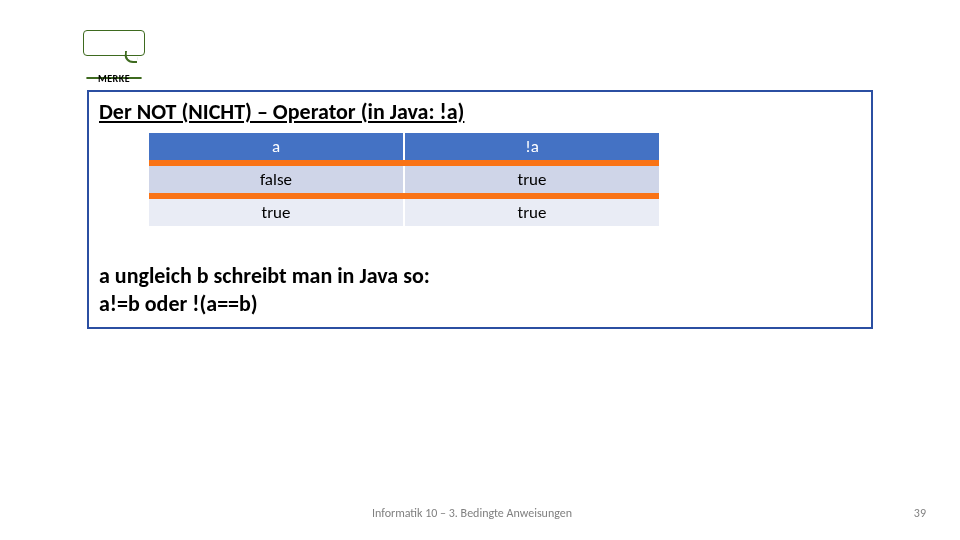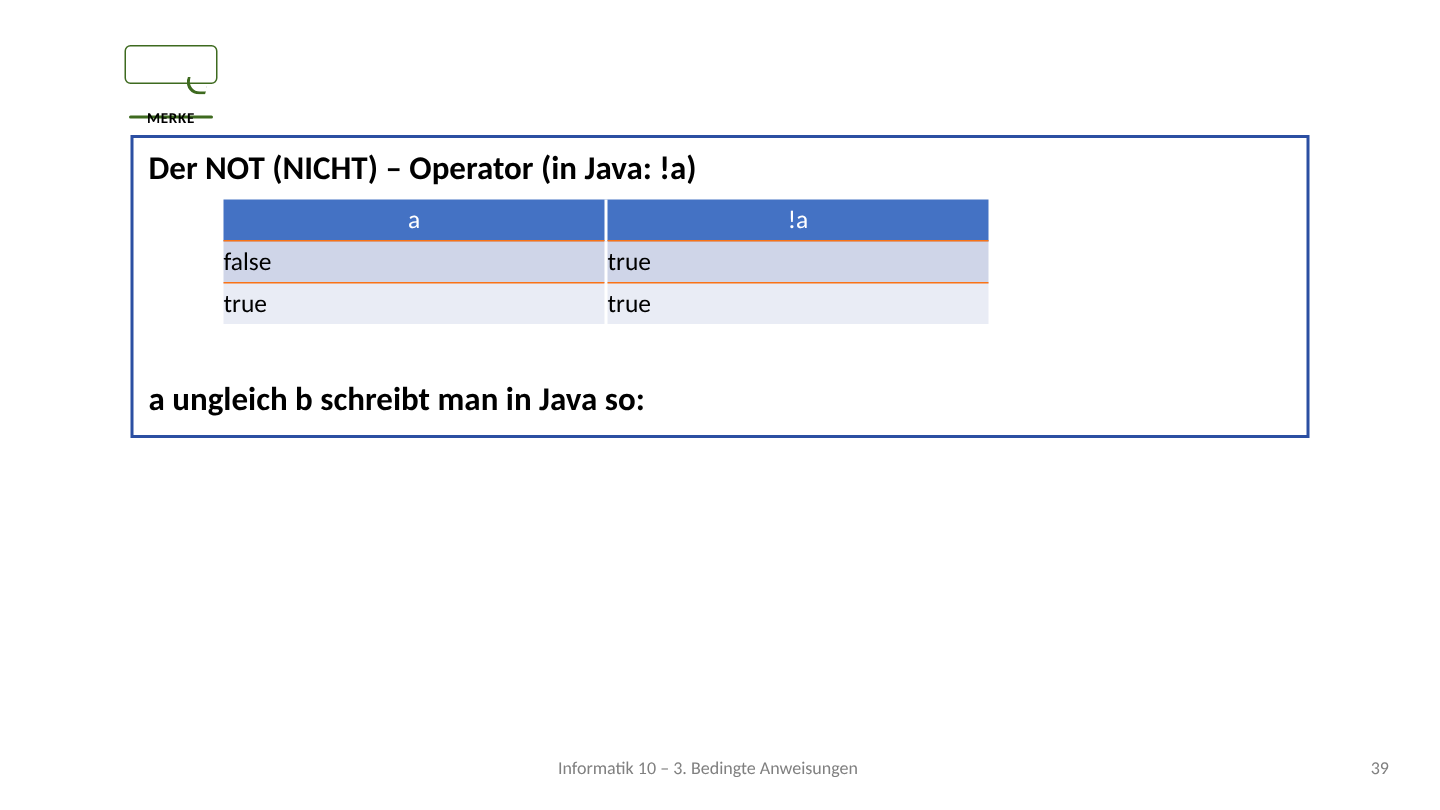--- a/index.html
+++ b/index.html
@@ -62,20 +62,21 @@
     width: 786px;
     border: 2px solid #2b4fa2;
     padding: 6px 10px 10px 10px;
     box-sizing: border-box;
   }
 
   .heading {
     font-size: 22px;
     font-weight: 700;
     color: #000;
+    text-decoration: underline;
     margin: 0 0 8px 0;
   }
 
   .truth-table {
     border-collapse: collapse;
     margin-left: 50px;
     margin-top: 6px;
     width: 510px;
     font-family: Calibri, Arial, sans-serif;
   }
@@ -87,23 +88,24 @@
     text-align: center;
     padding: 3px 0;
     border-right: 2px solid #ffffff;
     width: 50%;
   }
   .truth-table th:last-child { border-right: none; }
   .truth-table td {
     background: #e9ecf5;
     color: #000;
     font-size: 17px;
+    text-align: center;
     padding: 3px 0;
     border-right: 2px solid #ffffff;
-    border-top: 1px solid #f97316;
+    border-top: 6px solid #f97316;
   }
   .truth-table td:last-child { border-right: none; }
   .truth-table tr.alt td { background: #cfd5e8; }
 
   .note {
     font-size: 22px;
     font-weight: 700;
     color: #000;
     margin-top: 36px;
     line-height: 1.25;
@@ -152,17 +154,18 @@
       </tr>
       <tr>
         <td>true</td>
         <td>true</td>
       </tr>
     </tbody>
   </table>
 
   <div class="note">
     <div>a ungleich b schreibt man in Java so:</div>
+    <div>a!=b oder !(a==b)</div>
   </div>
 </div>
 
 <div class="footer-center">Informatik 10 – 3. Bedingte Anweisungen</div>
 <div class="footer-page">39</div>
 
 </body></html>

